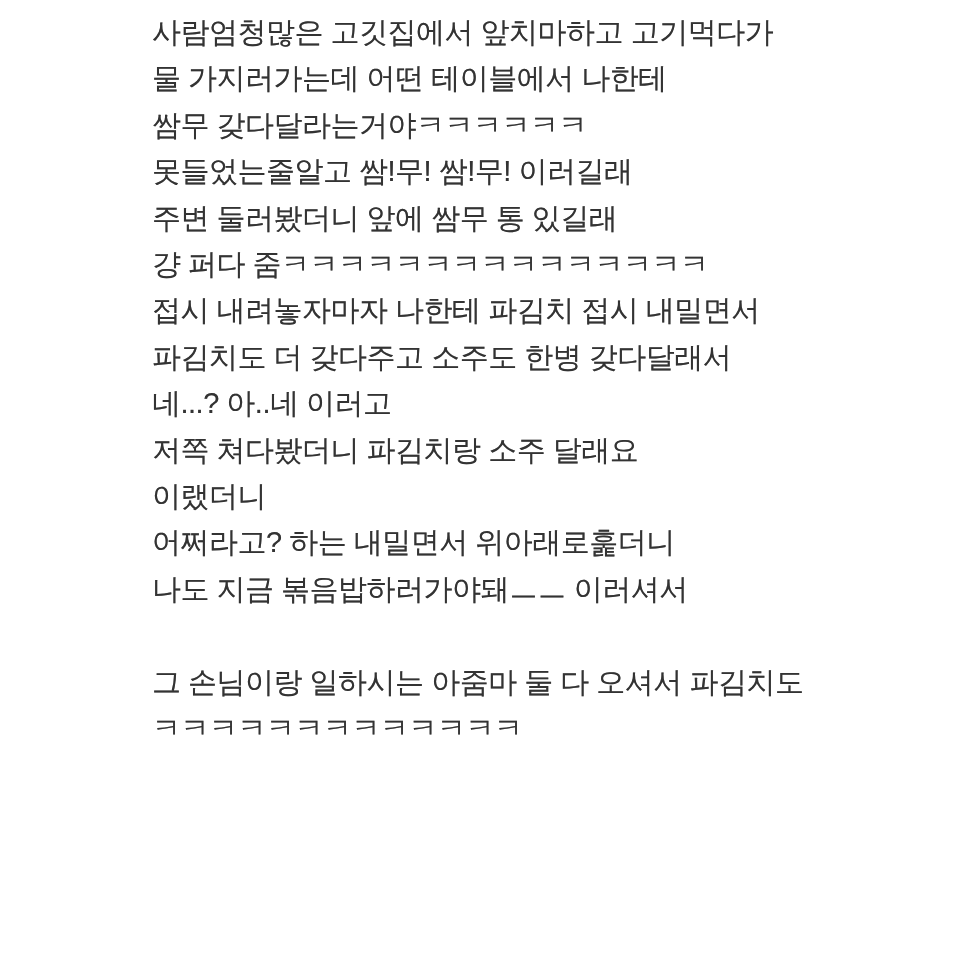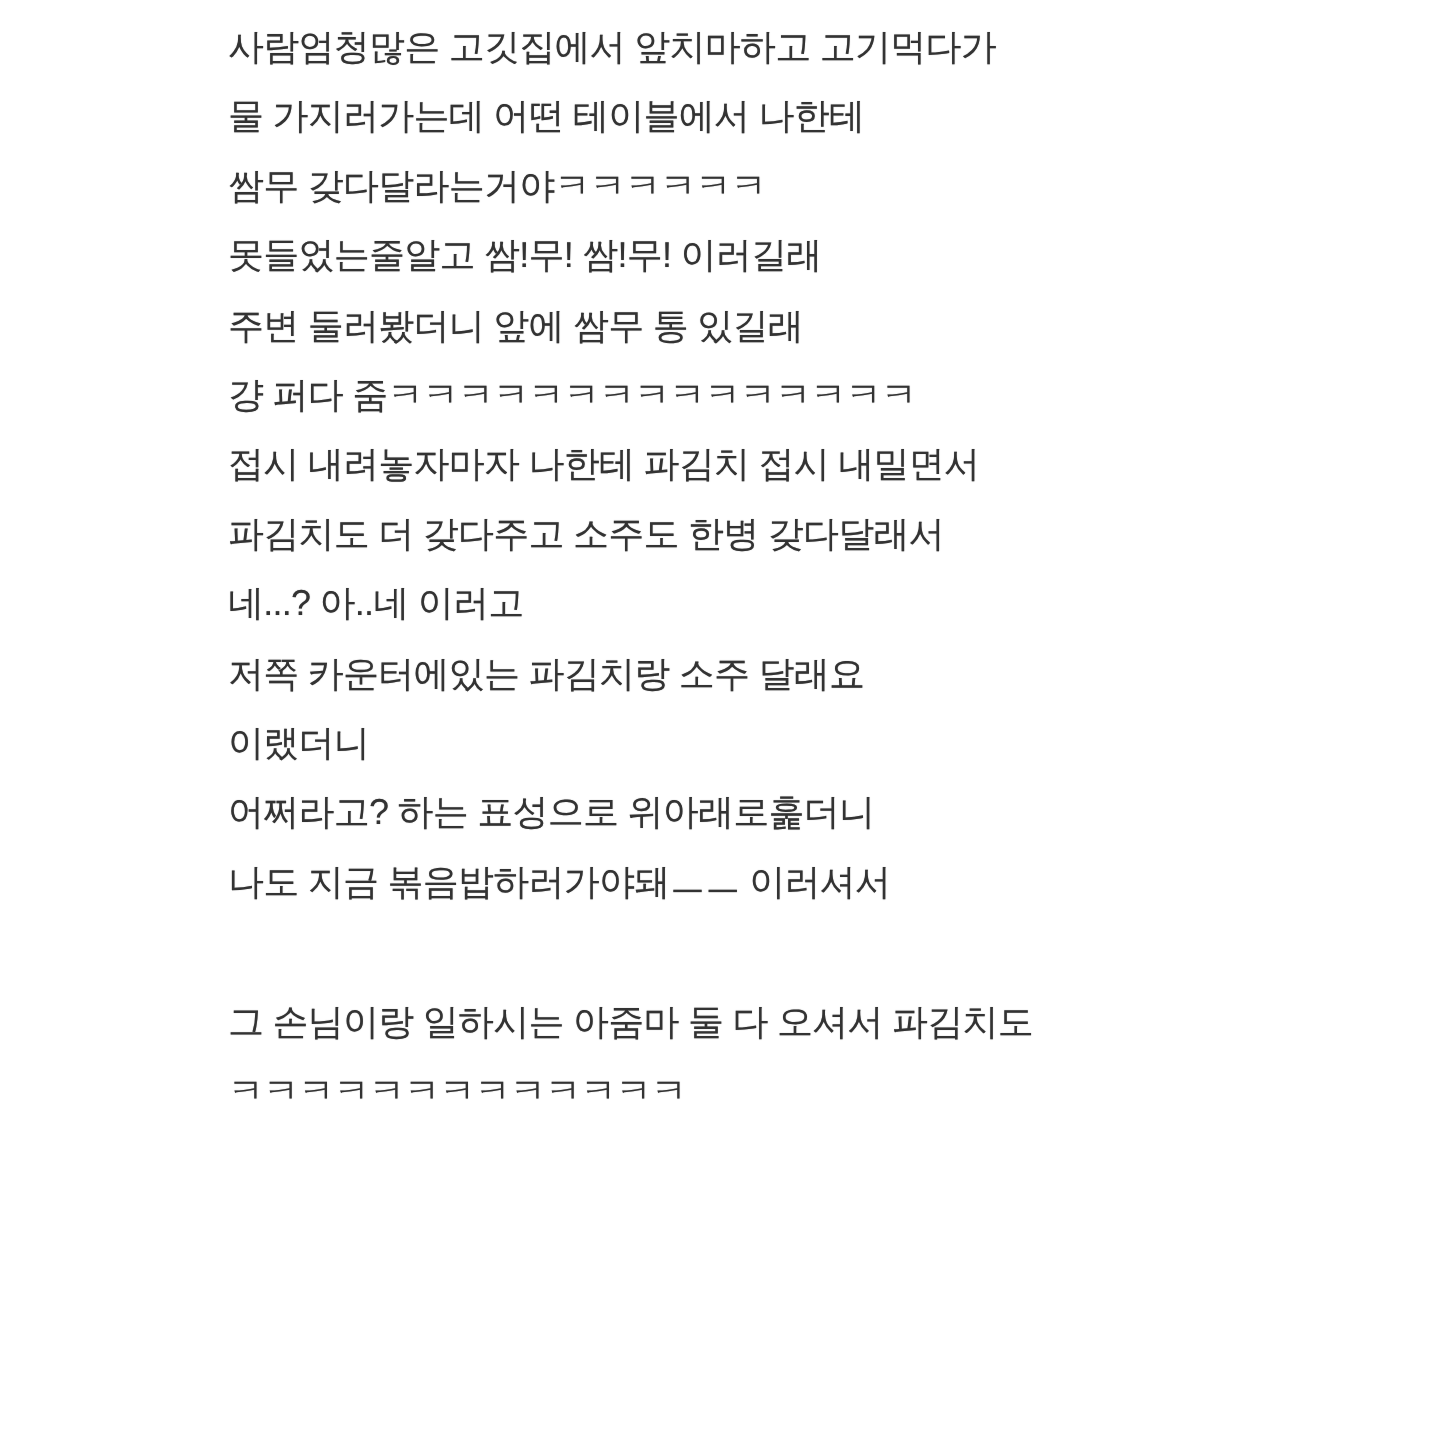--- a/index.html
+++ b/index.html
@@ -9,21 +9,21 @@
   }
   body {
     width: 966px;
     height: 953px;
     overflow: hidden;
     font-family: "Liberation Sans", "DejaVu Sans", sans-serif;
   }
   .post-body {
     padding: 9px 40px 0 152px;
     color: #333333;
-    font-size: 24px;
+    font-size: 29px;
     line-height: 46.4px;
     font-weight: 500;
     letter-spacing: -0.5px;
     
     text-shadow: 0 0 0.6px rgba(60,60,60,0.55);
   }
   .text-line {
     margin: 0;
     padding: 0;
     white-space: nowrap;
@@ -38,22 +38,22 @@
 <div class="post-body">
   <p class="text-line">사람엄청많은 고깃집에서 앞치마하고 고기먹다가</p>
   <p class="text-line">물 가지러가는데 어떤 테이블에서 나한테</p>
   <p class="text-line">쌈무 갖다달라는거야ㅋㅋㅋㅋㅋㅋ</p>
   <p class="text-line">못들었는줄알고 쌈!무! 쌈!무! 이러길래</p>
   <p class="text-line">주변 둘러봤더니 앞에 쌈무 통 있길래</p>
   <p class="text-line">걍 퍼다 줌ㅋㅋㅋㅋㅋㅋㅋㅋㅋㅋㅋㅋㅋㅋㅋ</p>
   <p class="text-line">접시 내려놓자마자 나한테 파김치 접시 내밀면서</p>
   <p class="text-line">파김치도 더 갖다주고 소주도 한병 갖다달래서</p>
   <p class="text-line">네...? 아..네 이러고</p>
-  <p class="text-line">저쪽 카운터에있는 파김치랑 소주 달래요</p>
+  <p class="text-line">저쪽 쳐다봤더니 파김치랑 소주 달래요</p>
   <p class="text-line">이랬더니</p>
-  <p class="text-line">어쩌라고? 하는 표성으로 위아래로훑더니</p>
+  <p class="text-line">어쩌라고? 하는 내밀면서 위아래로훑더니</p>
   <p class="text-line">나도 지금 볶음밥하러가야돼ㅡㅡ 이러셔서</p>
 
   <div class="paragraph-gap"></div>
 
   <p class="text-line">그 손님이랑 일하시는 아줌마 둘 다 오셔서 파김치도</p>
   <p class="text-line">ㅋㅋㅋㅋㅋㅋㅋㅋㅋㅋㅋㅋㅋ</p>
 </div>
 
 </body></html>

